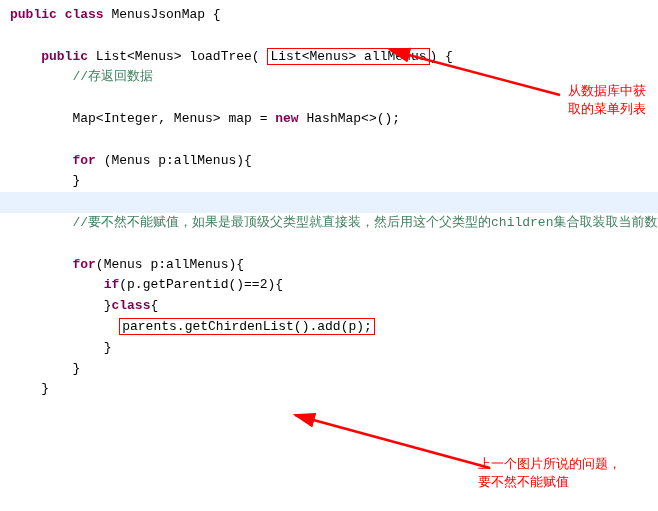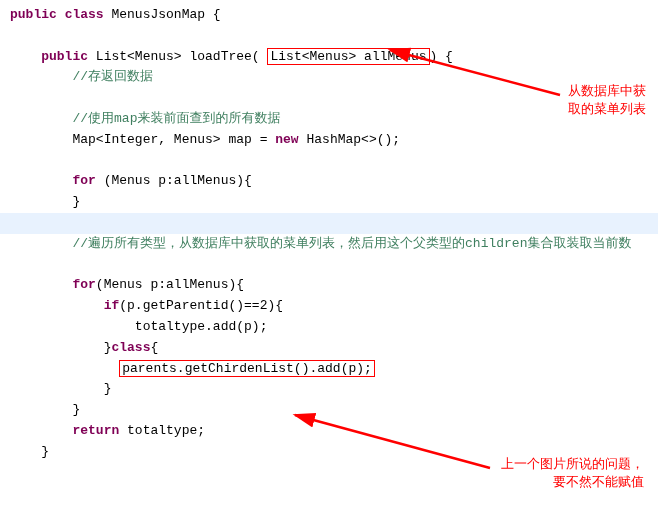--- a/index.html
+++ b/index.html
@@ -43,56 +43,52 @@
       font-size: 13px;
       line-height: 1.4;
     }
     .annotation1 {
       top: 82px;
       right: 10px;
       width: 80px;
     }
     .annotation2 {
       bottom: 20px;
-      right: 14px;
+      right: 30px;
       width: 150px;
-      text-align: right;
     }
     svg.arrow {
       position: absolute;
       pointer-events: none;
     }
   </style>
 </head>
 <body>
 
 <div class="code-container">
   <div class="line"><span class="kw">public</span> <span class="kw">class</span> <span class="normal">MenusJsonMap {</span></div>
   <div class="line"> </div>
   <div class="line">    <span class="kw">public</span> <span class="normal">List&lt;Menus&gt; loadTree( </span><span class="box1">List&lt;Menus&gt; allMenus</span><span class="normal">) {</span></div>
   <div class="line">        <span class="comment">//存返回数据</span></div>
   <div class="line"> </div>
-  <div class="line">        <span class="comment">//使用map来装前面查到的所有数据</span></div>
   <div class="line">        <span class="normal">Map&lt;Integer, Menus&gt; map = </span><span class="kw">new</span><span class="normal"> HashMap&lt;&gt;();</span></div>
   <div class="line"> </div>
   <div class="line">        <span class="kw">for</span><span class="normal"> (Menus p:allMenus){</span></div>
   <div class="line">        <span class="normal">}</span></div>
   <div class="highlight-line">
       <div class="line"> </div>
     </div>
-  <div class="line">        <span class="comment">//遍历所有类型，从数据库中获取的菜单列表，然后用这个父类型的children集合取装取当前数</span></div>
+  <div class="line">        <span class="comment">//要不然不能赋值，如果是最顶级父类型就直接装，然后用这个父类型的children集合取装取当前数</span></div>
   <div class="line"> </div>
   <div class="line">        <span class="kw">for</span><span class="normal">(Menus p:allMenus){</span></div>
   <div class="line">            <span class="kw">if</span><span class="normal">(p.getParentid()==2){</span></div>
-  <div class="line">                <span class="normal">totaltype.add(p);</span></div>
   <div class="line">            <span class="normal">}</span><span class="kw">class</span><span class="normal">{</span></div>
   <div class="line">              <span class="box2">parents.getChirdenList().add(p);</span></div>
   <div class="line">            <span class="normal">}</span></div>
   <div class="line">        <span class="normal">}</span></div>
-  <div class="line">        <span class="kw">return</span><span class="normal"> totaltype;</span></div>
   <div class="line">    <span class="normal">}</span></div>
 </div>
 
 <div class="annotation annotation1">从数据库中获取的菜单列表</div>
 <div class="annotation annotation2">上一个图片所说的问题，要不然不能赋值</div>
 
 <svg class="arrow" style="top:45px;left:370px;" width="200" height="60">
   <defs>
     <marker id="ah1" markerWidth="10" markerHeight="10" refX="8" refY="3" orient="auto">
       <polygon points="0 0, 9 3, 0 6" fill="#ff0000"></polygon>

